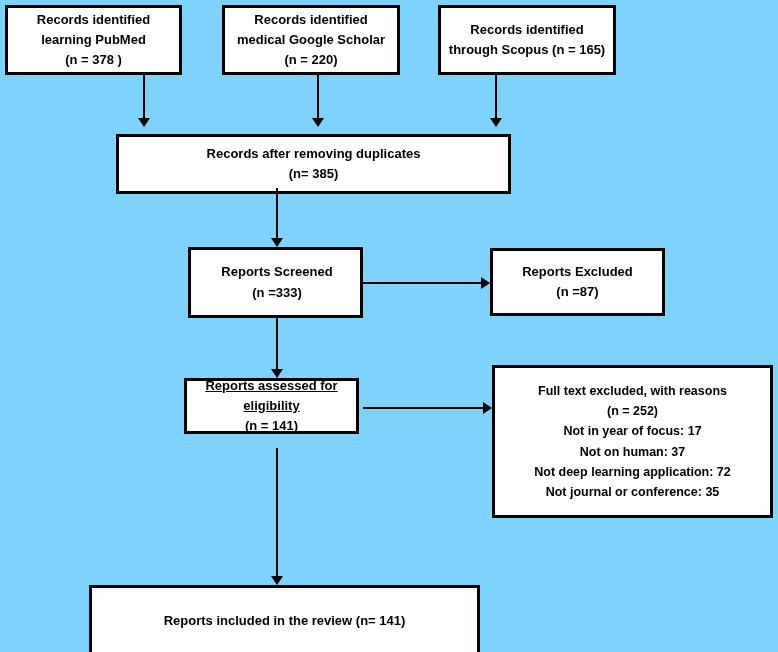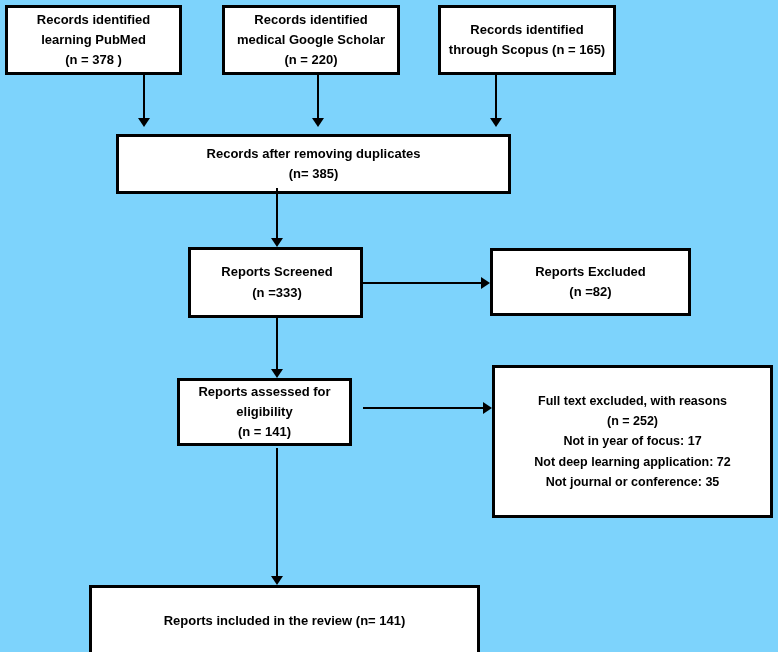--- a/index.html
+++ b/index.html
@@ -109,41 +109,42 @@
   <div class="head-down" style="left:271px; top:238px;"></div>
 
   <div class="box" style="left:188px; top:247px; width:175px; height:71px;padding-left:7px;">
     <div class="bline">Reports Screened</div>
     <div class="bline">(n =333)</div>
   </div>
 
   <div class="hline" style="left:363px; top:282px; width:119px;"></div>
   <div class="head-right" style="left:481px; top:277px;"></div>
 
-  <div class="box" style="left:490px; top:248px; width:201px; height:68px;">
+  <div class="box" style="left:490px; top:248px; width:175px; height:68px;">
     <div class="bline">Reports Excluded</div>
-    <div class="bline">(n =82)</div>
+    <div class="bline">(n =87)</div>
   </div>
 
   <div class="vline" style="left:276px; top:318px; height:51px;"></div>
   <div class="head-down" style="left:271px; top:369px;"></div>
 
-  <div class="box" style="left:177px; top:378px; width:175px; height:68px;">
+  <div class="box" style="left:184px; top:378px; width:175px; height:56px;text-decoration:underline;">
     <div class="bline">Reports assessed for</div>
     <div class="bline">eligibility</div>
     <div class="bline">(n = 141)</div>
   </div>
 
   <div class="hline" style="left:363px; top:407px; width:121px;"></div>
   <div class="head-right" style="left:483px; top:402px;"></div>
 
   <div class="box small-text" style="left:492px; top:365px; width:281px; height:153px;">
     <div class="bline">Full text excluded, with reasons</div>
     <div class="bline">(n = 252)</div>
     <div class="bline">Not in year of focus: 17</div>
+    <div class="bline">Not on human: 37</div>
     <div class="bline">Not deep learning application: 72</div>
     <div class="bline">Not journal or conference: 35</div>
   </div>
 
   <div class="vline" style="left:276px; top:448px; height:128px;"></div>
   <div class="head-down" style="left:271px; top:576px;"></div>
 
   <div class="box" style="left:89px; top:585px; width:391px; height:72px;">
     <div class="bline">Reports included in the review (n= 141)</div>
   </div>

